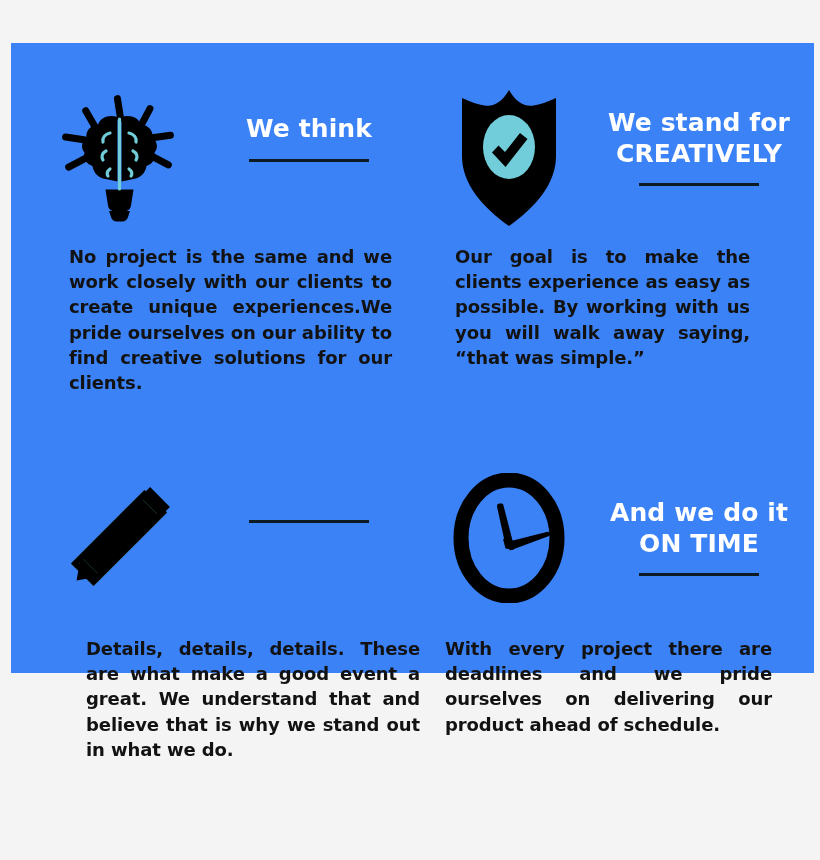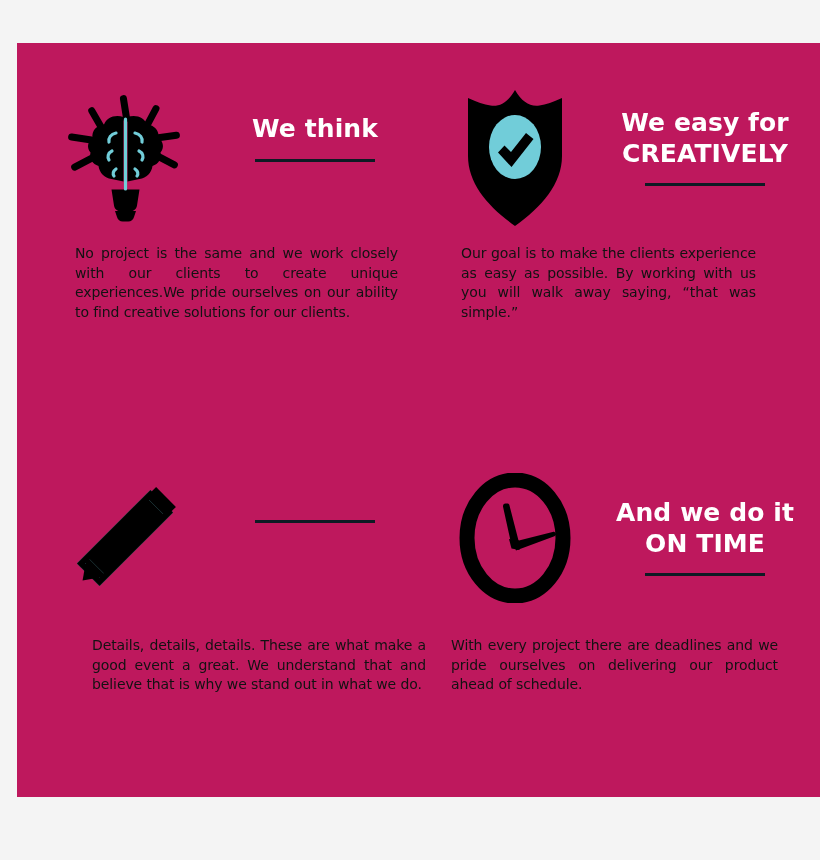--- a/index.html
+++ b/index.html
@@ -9,25 +9,25 @@
   body {
     width: 820px;
     height: 860px;
     background: #f4f4f4;
     font-family: "DejaVu Sans", sans-serif;
     overflow: hidden;
   }
 
   #poster {
     position: absolute;
-    left: 17px;
+    left: 11px;
     top: 43px;
     width: 803px;
-    height: 754px;
-    background: #be185d;
+    height: 630px;
+    background: #3b82f6;
     box-sizing: border-box;
   }
 
   .grid {
     position: absolute;
     left: 0;
     top: 0;
     width: 100%;
     height: 100%;
   }
@@ -82,22 +82,22 @@
   .rule {
     margin-top: 14px;
     width: 120px;
     height: 3px;
     background: #0d1b24;
   }
 
   .body-text {
     margin-top: 6px;
     color: #121212;
-    font-size: 14px;
-    font-weight: normal;
+    font-size: 18px;
+    font-weight: bold;
     line-height: 1.40;
     text-align: justify;
     text-justify: inter-word;
     letter-spacing: -0.1px;
   }
 
   .feature.col-left .body-text  { width: 323px; margin-left: 16px; }
   .feature.col-right .body-text { width: 295px; margin-left: 12px; }
 
   .feature.row-bottom .body-text { margin-top: 18px; }
@@ -160,21 +160,21 @@
       <div class="feature-head">
         <div class="icon-wrap">
           <svg width="110" height="140" viewBox="0 0 110 140" aria-hidden="true">
             <path fill="#000000" d="M55 2c-7 12-15 17-24.5 15.5C24 16.5 17 14 8 10v58c0 28 20.5 51 47 70 26.5-19 47-42 47-70V10c-9 4-16 6.5-22.5 7.5C70 19 62 14 55 2z"></path>
             <ellipse cx="55" cy="59" rx="26" ry="32" fill="#71cdd9"></ellipse>
             <path fill="#000000" d="M44.5 57.5l-6.5 7 13.5 14.5 22-28-7.5-6-15 19z"></path>
           </svg>
         </div>
         <div class="title-wrap">
           <div class="title">
-            <span>We easy for</span>
+            <span>We stand for</span>
             <span class="line2">CREATIVELY</span>
           </div>
           <div class="rule"></div>
         </div>
       </div>
       <div class="body-text">Our goal is to make the clients experience as easy as possible. By working with us you will walk away saying, “that was simple.”</div>
     </div>
 
     <div class="feature col-left row-bottom">
       <div class="feature-head">

